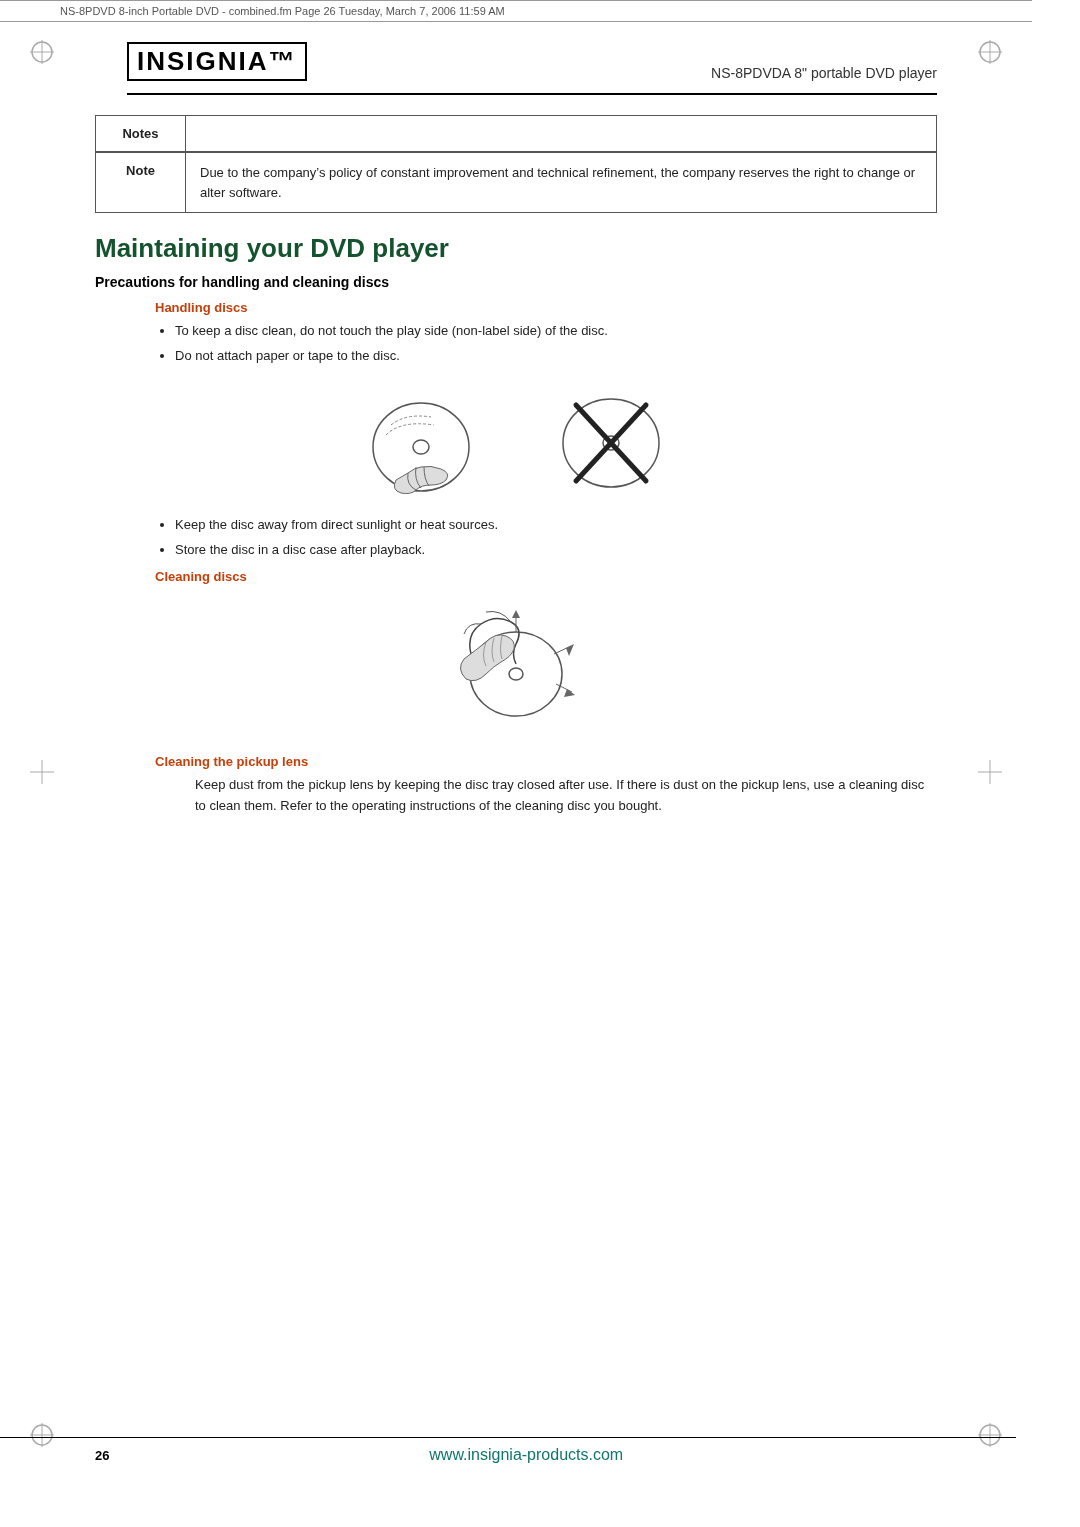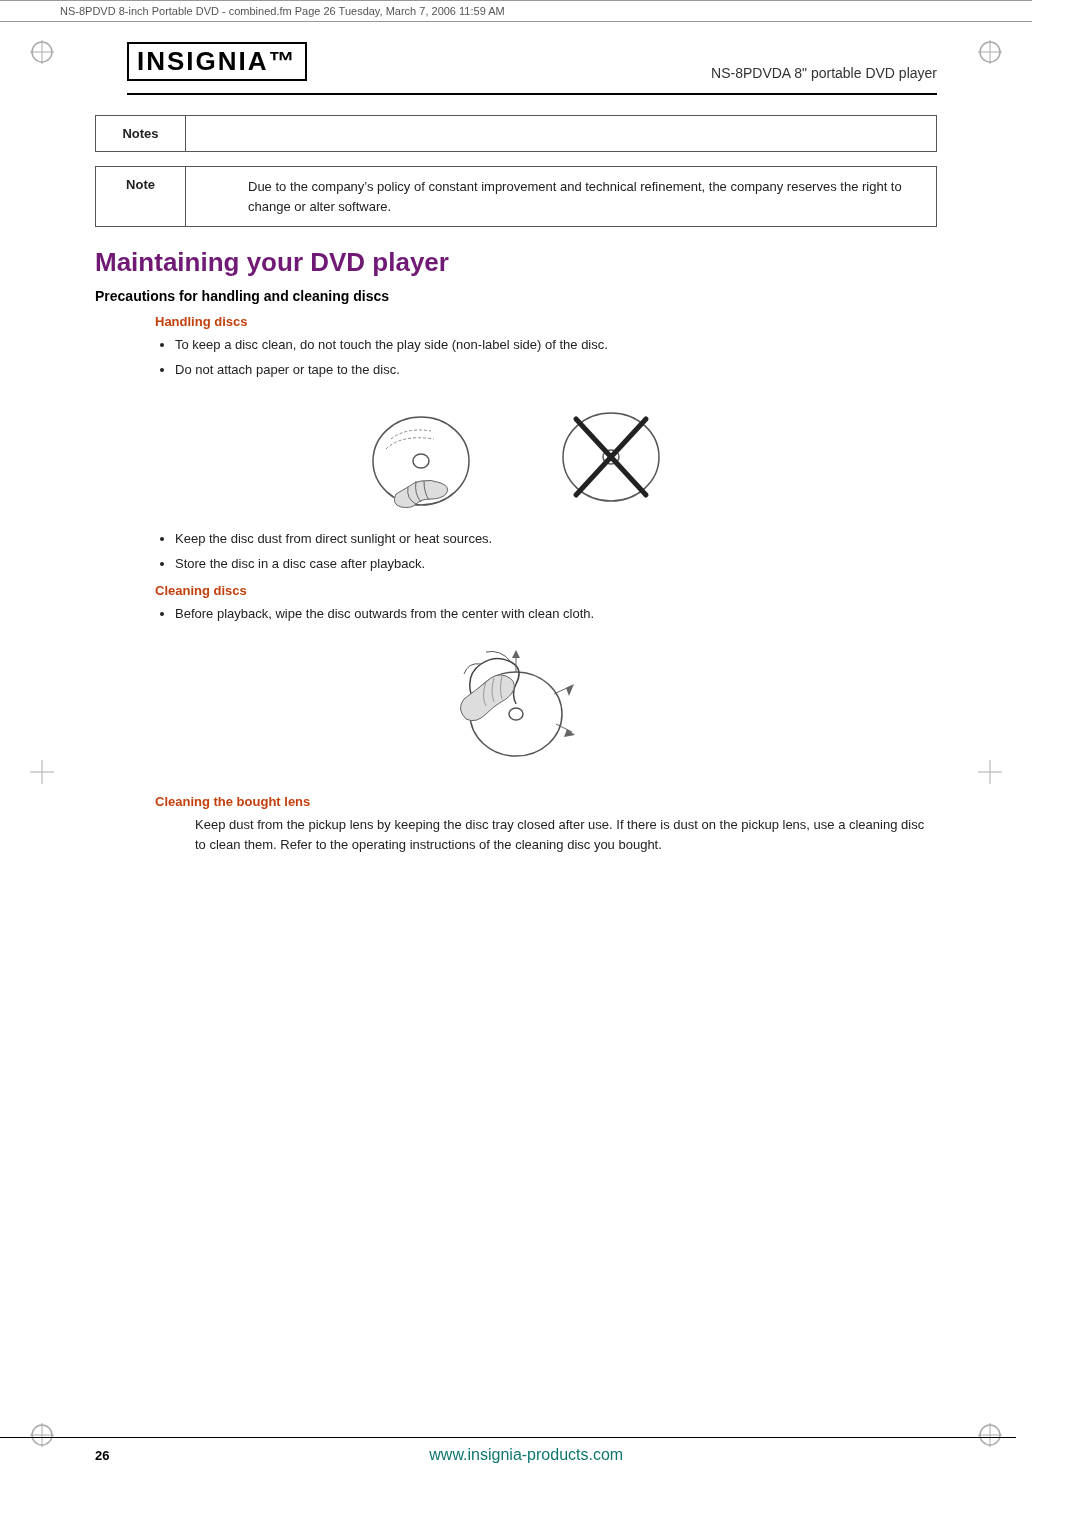--- a/index.html
+++ b/index.html
@@ -78,22 +78,20 @@
     .product-title {
       font-size: 14px;
       color: #333;
       text-align: right;
     }
 
     
     .callout-box {
       border: 1.5px solid #555;
       display: flex;
-      margin-bottom: 14px;
-      gap: 48px;
     }
     .callout-label {
       background: #fff;
       border-right: 1.5px solid #555;
       padding: 10px 18px;
       font-weight: bold;
       font-size: 13px;
       min-width: 90px;
       text-align: center;
       display: flex;
@@ -109,21 +107,21 @@
       padding-left: 16px;
     }
     .callout-content ul li {
       margin-bottom: 4px;
     }
 
     
     .main-heading {
       font-size: 26px;
       font-weight: bold;
-      color: #701a75;
+      color: #14532d;
       margin: 20px 0 10px 0;
     }
 
     .sub-heading-1 {
       font-size: 14px;
       font-weight: bold;
       color: #000;
     }
 
     .sub-heading-2 {
@@ -301,31 +299,26 @@
           <ellipse cx="55" cy="58" rx="8" ry="7" fill="none" stroke="#555" stroke-width="1.5"></ellipse>
 
           <line x1="20" y1="20" x2="90" y2="96" stroke="#222" stroke-width="5" stroke-linecap="round"></line>
           <line x1="90" y1="20" x2="20" y2="96" stroke="#222" stroke-width="5" stroke-linecap="round"></line>
         </svg>
       </div>
     </div>
 
     <div class="section-indent">
       <ul class="bullet-list">
-        <li>Keep the disc dust from direct sunlight or heat sources.</li>
+        <li>Keep the disc away from direct sunlight or heat sources.</li>
         <li>Store the disc in a disc case after playback.</li>
       </ul>
     </div>
 
     <div class="sub-heading-2 section-indent">Cleaning discs</div>
-    <div class="section-indent">
-      <ul class="bullet-list">
-        <li>Before playback, wipe the disc outwards from the center with clean cloth.</li>
-      </ul>
-    </div>
 
     <div class="cleaning-disc-area">
       <svg width="120" height="130" viewBox="0 0 120 130" xmlns="http://www.w3.org/2000/svg">
 
         <ellipse cx="60" cy="70" rx="46" ry="42" fill="none" stroke="#555" stroke-width="1.5"></ellipse>
         <ellipse cx="60" cy="70" rx="7" ry="6" fill="none" stroke="#555" stroke-width="1.5"></ellipse>
 
         <path d="M 15 50 Q 10 30 25 20 Q 40 10 55 18 Q 68 25 60 40 Q 55 50 60 60" fill="none" stroke="#444" stroke-width="1.5"></path>
 
         <path d="M 55 18 Q 45 5 30 8" fill="none" stroke="#555" stroke-width="1" marker-end="url(#arrow)"></path>
@@ -338,21 +331,21 @@
 
         <line x1="60" y1="28" x2="60" y2="10" stroke="#666" stroke-width="1"></line>
         <polygon points="60,6 56,14 64,14" fill="#666"></polygon>
         <line x1="98" y1="50" x2="115" y2="42" stroke="#666" stroke-width="1"></line>
         <polygon points="118,40 110,44 113,52" fill="#666"></polygon>
         <line x1="100" y1="80" x2="116" y2="88" stroke="#666" stroke-width="1"></line>
         <polygon points="119,91 111,85 108,93" fill="#666"></polygon>
       </svg>
     </div>
 
-    <div class="sub-heading-2 section-indent">Cleaning the bought lens</div>
+    <div class="sub-heading-2 section-indent">Cleaning the pickup lens</div>
     <div class="section-indent" style="padding-left:100px;">
       <p style="line-height:1.6;">Keep dust from the pickup lens by keeping the disc tray closed after use. If there is dust on the pickup lens, use a cleaning disc to clean them. Refer to the operating instructions of the cleaning disc you bought.</p>
     </div>
 
   </div>
 
   <div class="page-footer">
     <span class="page-number">26</span>
     <span class="footer-url">www.insignia-products.com</span>
     <span style="width:20px;"></span>

